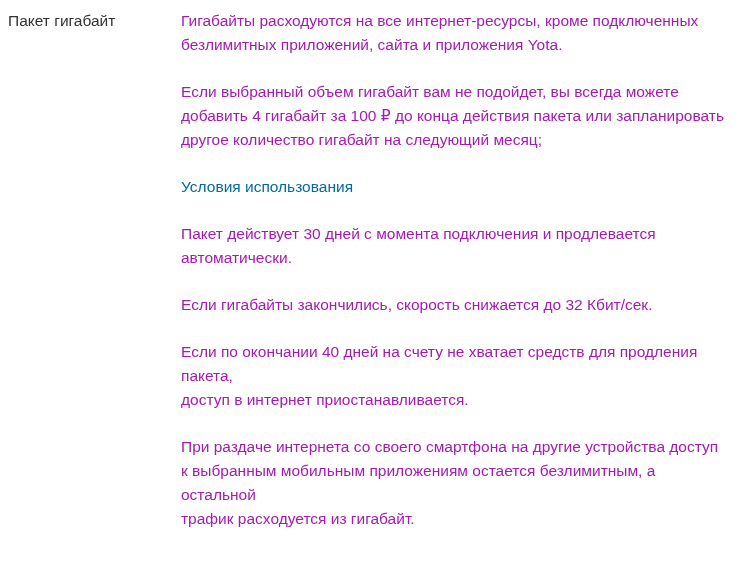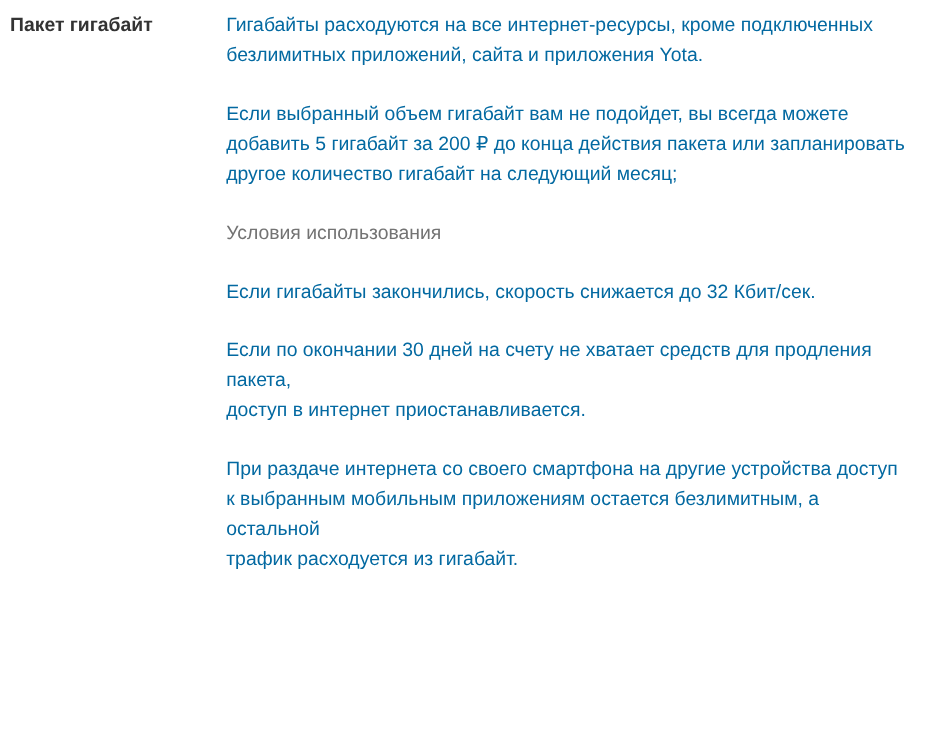--- a/index.html
+++ b/index.html
@@ -23,65 +23,67 @@
     box-sizing: border-box;
   }
   .term-col {
     flex: 0 0 173px;
     width: 173px;
     box-sizing: border-box;
     padding-right: 10px;
   }
   .term-label {
     font-size: 15.5px;
-    font-weight: bold;
+    font-weight: normal;
     color: #333333;
     line-height: 24px;
     letter-spacing: 0;
   }
   .desc-col {
     flex: 0 0 548px;
     width: 548px;
     box-sizing: border-box;
   }
   .desc-col p {
     margin: 0 0 23px 0;
     font-size: 15.5px;
     line-height: 24px;
-    color: #0369a1;
+    color: #a21caf;
     white-space: pre-line;
   }
   .desc-col p.subheading {
-    color: #737373;
+    color: #0369a1;
   }
   .desc-col p:last-child {
     margin-bottom: 0;
   }
 </style>
 </head>
 <body>
 
 <div class="viewport">
   <div class="row">
 
     <div class="term-col">
       <div class="term-label">Пакет гигабайт</div>
     </div>
 
     <div class="desc-col">
       <p>Гигабайты расходуются на все интернет-ресурсы, кроме подключенных
 безлимитных приложений, сайта и приложения Yota.</p>
       <p>Если выбранный объем гигабайт вам не подойдет, вы всегда можете
-добавить 5 гигабайт за 200 ₽ до конца действия пакета или запланировать
+добавить 4 гигабайт за 100 ₽ до конца действия пакета или запланировать
 другое количество гигабайт на следующий месяц;</p>
 
       <p class="subheading">Условия использования</p>
 
+      <p>Пакет действует 30 дней с момента подключения и продлевается
+автоматически.</p>
       <p>Если гигабайты закончились, скорость снижается до 32 Кбит/сек.</p>
-      <p>Если по окончании 30 дней на счету не хватает средств для продления пакета,
+      <p>Если по окончании 40 дней на счету не хватает средств для продления пакета,
 доступ в интернет приостанавливается.</p>
       <p>При раздаче интернета со своего смартфона на другие устройства доступ
 к выбранным мобильным приложениям остается безлимитным, а остальной
 трафик расходуется из гигабайт.</p>
     </div>
 
   </div>
 </div>
 
 </body></html>

